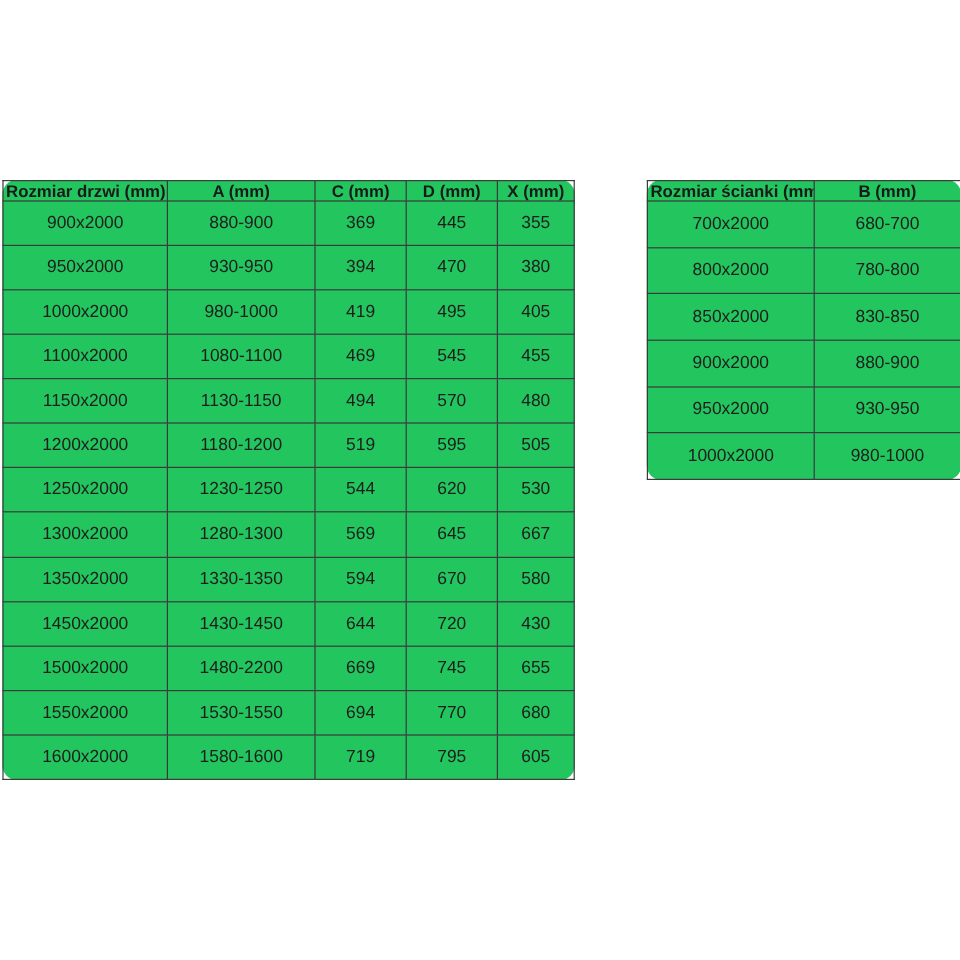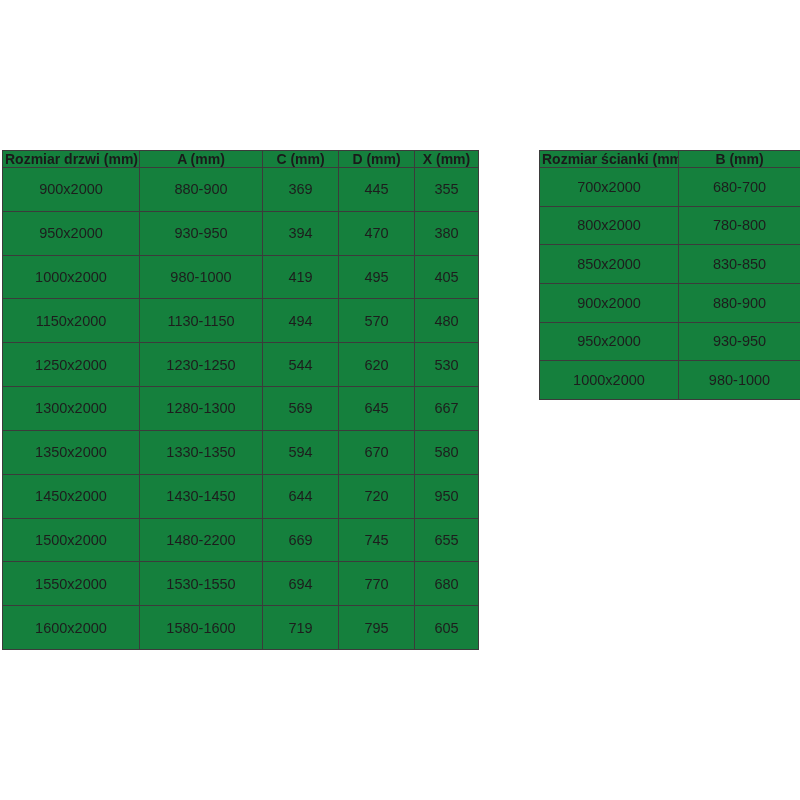--- a/index.html
+++ b/index.html
@@ -13,21 +13,22 @@
     height: 800px;
     background: #ffffff;
     font-family: "Liberation Sans", sans-serif;
     color: #1d1d1d;
     overflow: hidden;
   }
   table.spec-table {
     position: absolute;
     border-collapse: collapse;
     table-layout: fixed;
-    background: #15803d;
+    background: #22c55e;
+    border-radius: 12px;
   }
   table.spec-table th,
   table.spec-table td {
     border: 1.5px solid #3b3b3b;
     text-align: center;
     vertical-align: middle;
     padding: 0 2px;
     overflow: hidden;
     white-space: nowrap;
   }
@@ -92,27 +93,41 @@
           <td>380</td>
         </tr>
         <tr>
           <td>1000x2000</td>
           <td>980-1000</td>
           <td>419</td>
           <td>495</td>
           <td>405</td>
         </tr>
         <tr>
+          <td>1100x2000</td>
+          <td>1080-1100</td>
+          <td>469</td>
+          <td>545</td>
+          <td>455</td>
+        </tr>
+        <tr>
           <td>1150x2000</td>
           <td>1130-1150</td>
           <td>494</td>
           <td>570</td>
           <td>480</td>
         </tr>
         <tr>
+          <td>1200x2000</td>
+          <td>1180-1200</td>
+          <td>519</td>
+          <td>595</td>
+          <td>505</td>
+        </tr>
+        <tr>
           <td>1250x2000</td>
           <td>1230-1250</td>
           <td>544</td>
           <td>620</td>
           <td>530</td>
         </tr>
         <tr>
           <td>1300x2000</td>
           <td>1280-1300</td>
           <td>569</td>
@@ -124,21 +139,21 @@
           <td>1330-1350</td>
           <td>594</td>
           <td>670</td>
           <td>580</td>
         </tr>
         <tr>
           <td>1450x2000</td>
           <td>1430-1450</td>
           <td>644</td>
           <td>720</td>
-          <td>950</td>
+          <td>430</td>
         </tr>
         <tr>
           <td>1500x2000</td>
           <td>1480-2200</td>
           <td>669</td>
           <td>745</td>
           <td>655</td>
         </tr>
         <tr>
           <td>1550x2000</td>

